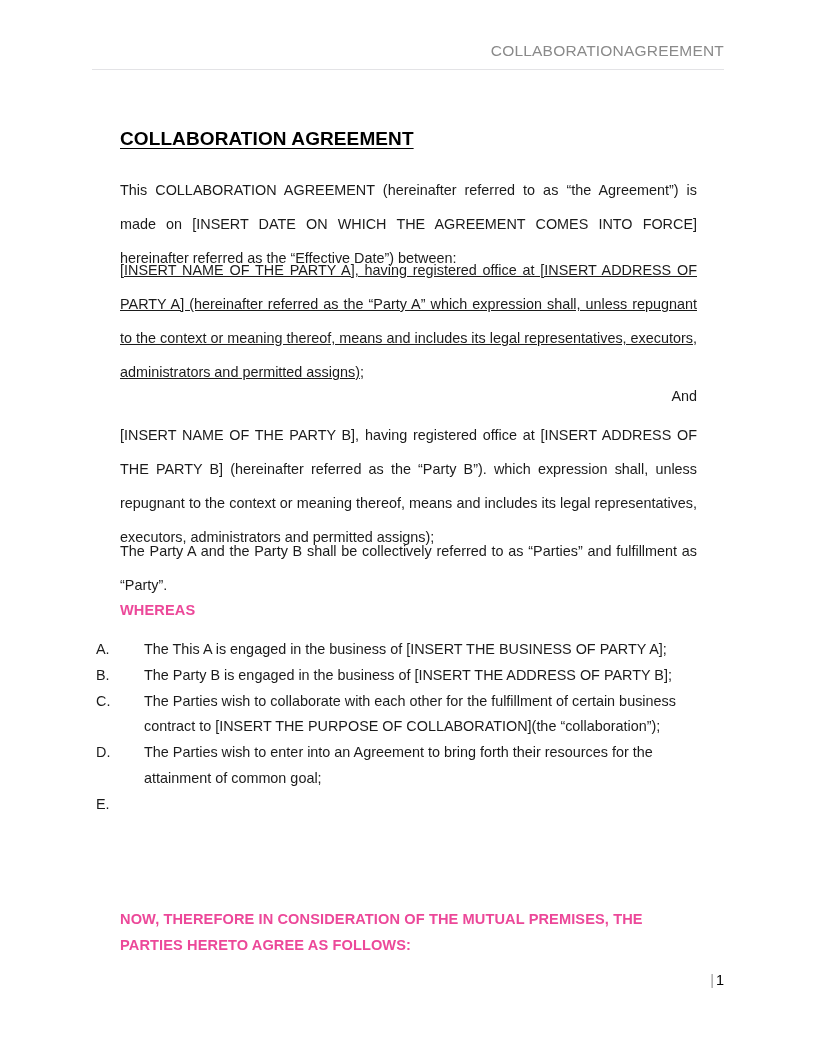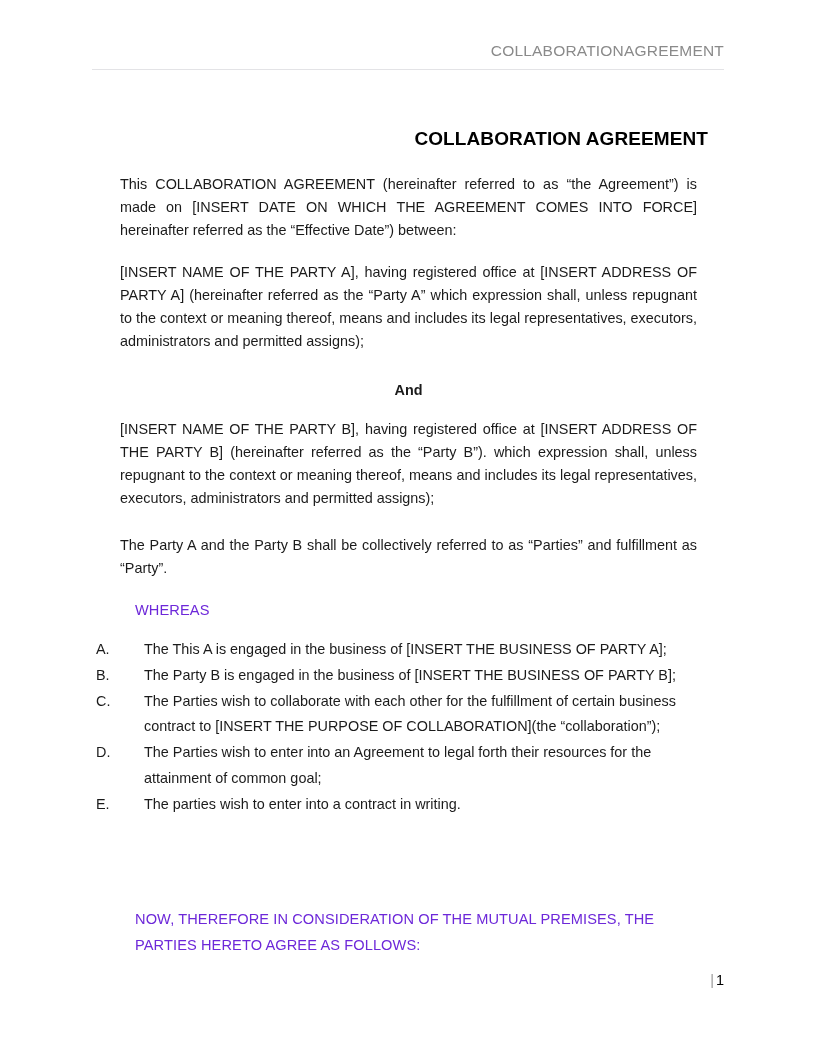--- a/index.html
+++ b/index.html
@@ -41,55 +41,54 @@
     position: absolute;
     left: 92px;
     top: 69px;
     width: 632px;
     height: 1px;
     background: #e3e3e6;
   }
 
   .doc-title {
     position: absolute;
-    left: 131px;
+    left: 120px;
     top: 128px;
     width: 577px;
-    text-align: right;
+    text-align: left;
     font-size: 19px;
     font-weight: bold;
     letter-spacing: 0.1px;
+    text-decoration: underline;
     text-underline-offset: 3px;
   }
 
   .para {
     position: absolute;
     left: 120px;
     width: 577px;
     font-size: 14.4px;
-    line-height: 23px;
+    line-height: 34px;
     text-align: justify;
     text-justify: inter-word;
     color: #1b1b1b;
   }
   .para.nojustify {
-    text-align: center;
-    font-weight: bold;
+    text-align: right;
   }
 
   .bold-head {
     position: absolute;
     left: 120px;
     width: 577px;
     font-size: 14.6px;
     line-height: 25.6px;
-    font-weight: normal;
+    font-weight: bold;
     letter-spacing: 0.1px;
-    color: #6d28d9;
-    margin-left: 15px;
+    color: #ec4899;
   }
 
   
   .list {
     position: absolute;
     left: 0;
     width: 816px;
   }
   .list-item {
     position: relative;
@@ -133,55 +132,54 @@
 
   <div class="doc-header">
     <span class="doc-header-text">COLLABORATIONAGREEMENT</span>
   </div>
   <div class="header-rule"></div>
 
   <div class="doc-title">COLLABORATION AGREEMENT</div>
 
   <div class="para" style="top:173px;">This COLLABORATION AGREEMENT (hereinafter referred to as “the Agreement”) is made on [INSERT DATE ON WHICH THE AGREEMENT COMES INTO FORCE] hereinafter referred as the “Effective Date”) between:</div>
 
-  <div class="para" style="top:261px;">[INSERT NAME OF THE PARTY A], having registered office at [INSERT ADDRESS OF PARTY A] (hereinafter referred as the “Party A” which expression shall, unless repugnant to the context or meaning thereof, means and includes its legal representatives, executors, administrators and permitted assigns);</div>
+  <div class="para" style="top:253px;text-decoration:underline;">[INSERT NAME OF THE PARTY A], having registered office at [INSERT ADDRESS OF PARTY A] (hereinafter referred as the “Party A” which expression shall, unless repugnant to the context or meaning thereof, means and includes its legal representatives, executors, administrators and permitted assigns);</div>
 
   <div class="para nojustify" style="top:379px;">And</div>
 
   <div class="para" style="top:418px;">[INSERT NAME OF THE PARTY B], having registered office at [INSERT ADDRESS OF THE PARTY B] (hereinafter referred as the “Party B”). which expression shall, unless repugnant to the context or meaning thereof, means and includes its legal representatives, executors, administrators and permitted assigns);</div>
 
   <div class="para" style="top:534px;">The Party A and the Party B shall be collectively referred to as “Parties” and fulfillment as “Party”.</div>
 
   <div class="bold-head" style="top:598px;">WHEREAS</div>
 
   <div class="list" style="top:637px;">
 
     <div class="list-item">
       <span class="list-marker">A.</span>
       <span>The This A is engaged in the business of [INSERT THE BUSINESS OF PARTY A];</span>
     </div>
 
     <div class="list-item">
       <span class="list-marker">B.</span>
-      <span>The Party B is engaged in the business of [INSERT THE BUSINESS OF PARTY B];</span>
+      <span>The Party B is engaged in the business of [INSERT THE ADDRESS OF PARTY B];</span>
     </div>
 
     <div class="list-item">
       <span class="list-marker">C.</span>
       <span>The Parties wish to collaborate with each other for the fulfillment of certain business contract to [INSERT THE PURPOSE OF COLLABORATION](the “collaboration”);</span>
     </div>
 
     <div class="list-item">
       <span class="list-marker">D.</span>
-      <span>The Parties wish to enter into an Agreement to legal forth their resources for the attainment of common goal;</span>
+      <span>The Parties wish to enter into an Agreement to bring forth their resources for the attainment of common goal;</span>
     </div>
 
     <div class="list-item">
       <span class="list-marker">E.</span>
-      <span>The parties wish to enter into a contract in writing.</span>
     </div>
 
   </div>
 
   <div class="bold-head" style="top:907px;">NOW, THEREFORE IN CONSIDERATION OF THE MUTUAL PREMISES, THE PARTIES HERETO AGREE AS FOLLOWS:</div>
 
   <div class="footer">
     <span class="footer-bar">|</span><span>1</span>
   </div>
 

